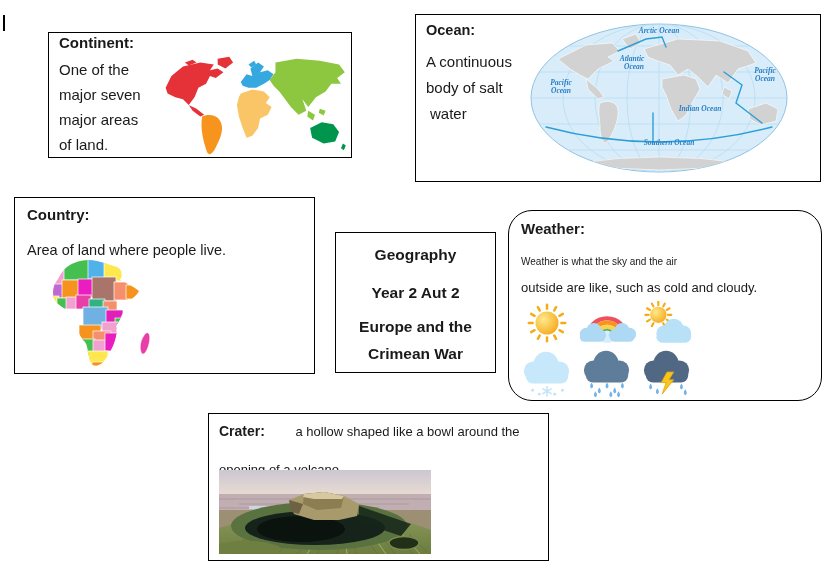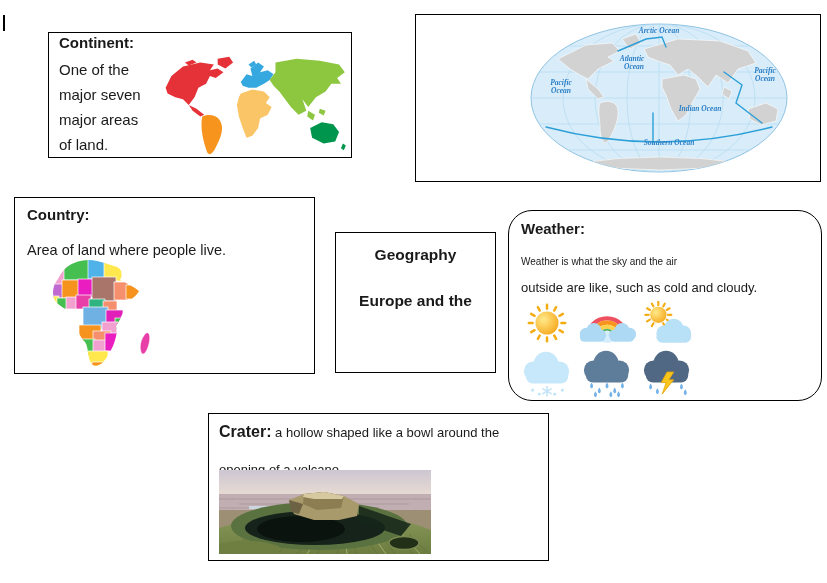--- a/index.html
+++ b/index.html
@@ -30,35 +30,35 @@
 
   
   .country { left:14px; top:197px; width:301px; height:177px; }
   .country .term { position:absolute; left:12px; top:8px; }
   .country .defline { position:absolute; left:12px; top:40px; font-size:14.5px; }
   .country svg { position:absolute; left:34px; top:58px; }
 
   
   .titlecard { left:335px; top:232px; width:161px; height:141px; text-align:center; font-size:15.5px; }
   .titlecard .tline { display:block; white-space:nowrap;font-weight:bold; }
-  .tl1 { margin-top:13px; } .tl2 { margin-top:20px; } .tl3 { margin-top:28px; } .tl4 { margin-top:9px; }
+  .tl1 { margin-top:13px; } .tl2 { margin-top:20px; } .tl3 { margin-top:16px; } .tl4 { margin-top:9px; }
 
   
   .weather { left:508px; top:210px; width:314px; height:191px;border-radius:24px; }
   .weather .term { position:absolute; left:12px; top:9px; }
   .weather .d1 { position:absolute; left:12px; top:38px; font-size:10px; }
   .weather .d2 { position:absolute; left:12px; top:64px; font-size:13px; }
   .wicons { position:absolute; left:8px; top:88px; display:grid;
             grid-template-columns:60px 60px 60px; grid-template-rows:48px 50px; }
   .wicons .cell { display:flex; align-items:center; justify-content:center; }
 
   
   .crater { left:208px; top:413px; width:341px; height:148px; }
   .crater .row1 { position:absolute; left:10px; top:9px; font-size:13px; white-space:nowrap; }
-  .crater .row1 .term { font-size:16px; margin-right:0; }
+  .crater .row1 .term { font-size:14px; margin-right:27px; }
   .crater .row2 { position:absolute; left:10px; top:33px; font-size:13px;margin-top:15px; }
   .crater svg { position:absolute; left:10px; top:56px; }
 </style>
 </head>
 <body>
 
 <div class="sheet">
 
   <div class="caret"></div>
 
@@ -89,20 +89,26 @@
         <path d="M170,56 L176,58 L174,63 L169,60 Z"></path>
       </g>
       <g fill="#00954c">
         <path d="M160,76 L172,70 L184,72 L190,80 L186,90 L174,92 L162,86 Z"></path>
         <path d="M194,92 L197,94 L195,99 L192,97 Z"></path>
       </g>
     </svg>
   </div>
 
   <div class="card ocean">
+    <div class="txt">
+      <span class="term">Ocean:</span>
+      <span class="defline">A continuous</span><br>
+      <span class="defline">body of salt</span><br>
+      <span class="defline indent">water</span>
+    </div>
     <svg width="268" height="162" viewBox="0 0 268 162">
       <defs>
         <clipPath id="oceanClip">
             <ellipse cx="131" cy="81" rx="128" ry="74"></ellipse>
           </clipPath>
       </defs>
       <ellipse cx="131" cy="81" rx="128" ry="74" fill="#d8edf9" stroke="#8fc3e3" stroke-width="1"></ellipse>
       <g clip-path="url(#oceanClip)" stroke="#b5daf0" stroke-width="0.7" fill="none">
         <line x1="3" y1="29" x2="259" y2="29"></line>
         <line x1="3" y1="55" x2="259" y2="55"></line>
@@ -182,21 +188,23 @@
         <rect x="56" y="77" width="15" height="18" fill="#ea1ec0"></rect>
         <rect x="33" y="95" width="26" height="19" fill="#ffe84d"></rect>
         <rect x="43" y="106" width="14" height="8" fill="#f6921e"></rect>
       </g>
       <path fill="#e83ea8" stroke="#ffffff" stroke-width="0.6" d="M96,78 C100,74 102,80 100,88 C98,96 94,101 92,96 C90,90 92,83 96,78 Z"></path>
     </svg>
   </div>
 
   <div class="card titlecard">
     <span class="tline tl1">Geography</span>
+    <span class="tline tl2">Year 2 Aut 2</span>
     <span class="tline tl3">Europe and the</span>
+    <span class="tline tl4">Crimean War</span>
   </div>
 
   <div class="card weather">
     <span class="term">Weather:</span>
     <span class="d1 defline">Weather is what the sky and the air</span>
     <span class="d2 defline">outside are like, such as cold and cloudy.</span>
     <div class="wicons">
       <div class="cell">
         <svg width="46" height="46" viewBox="0 0 48 48">
           <defs>

